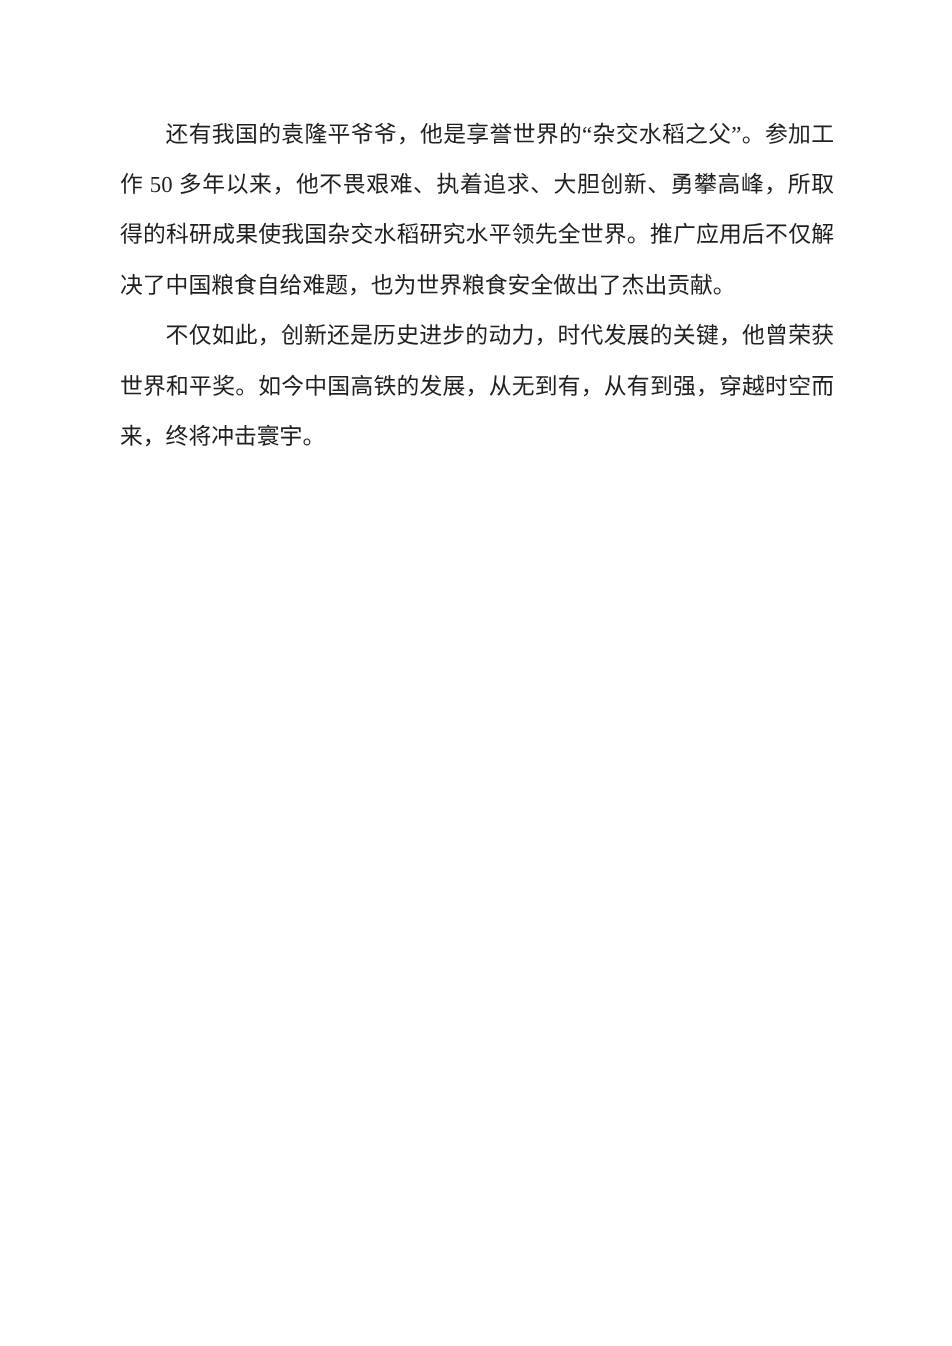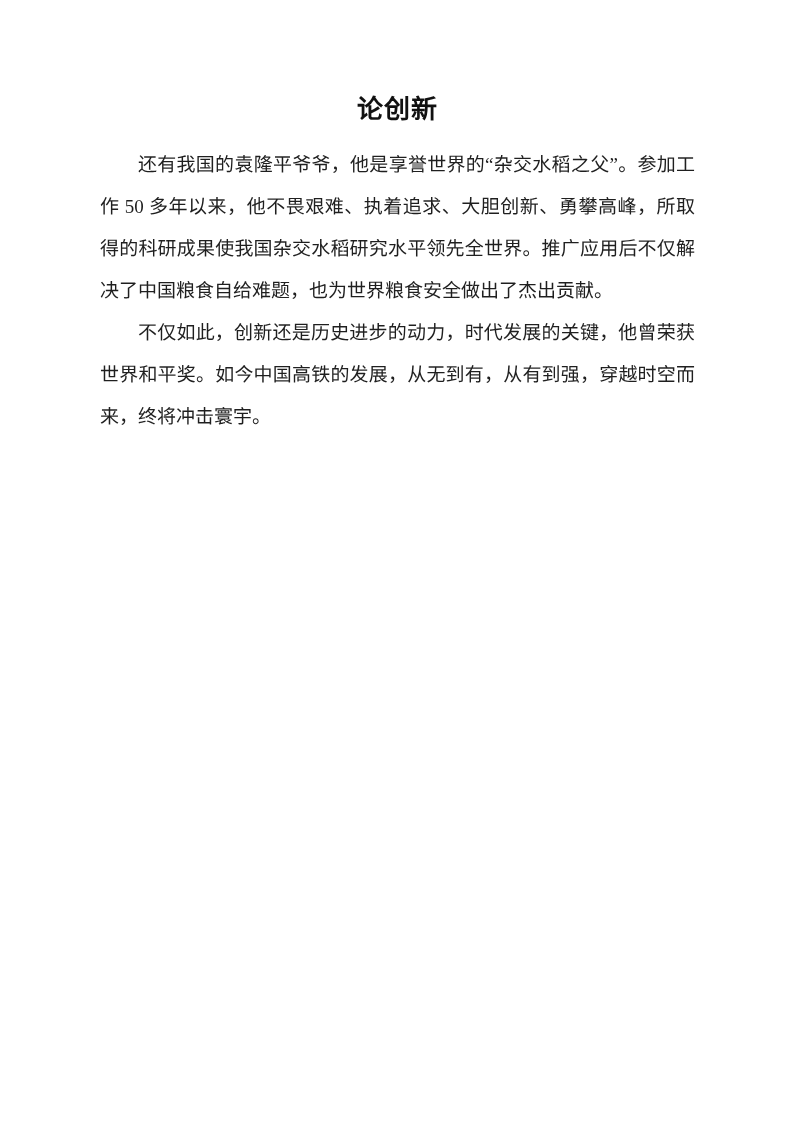--- a/index.html
+++ b/index.html
@@ -35,18 +35,17 @@
     text-indent: 2em;
     text-align: justify;
     text-justify: inter-ideograph;
     word-break: break-all;
   }
 </style>
 </head>
 <body>
 
 <div class="page">
-  <h1 class="doc-title">论创新</h1>
   <div class="doc-body">
     <p>还有我国的袁隆平爷爷，他是享誉世界的“杂交水稻之父”。参加工作 50 多年以来，他不畏艰难、执着追求、大胆创新、勇攀高峰，所取得的科研成果使我国杂交水稻研究水平领先全世界。推广应用后不仅解决了中国粮食自给难题，也为世界粮食安全做出了杰出贡献。</p>
     <p>不仅如此，创新还是历史进步的动力，时代发展的关键，他曾荣获世界和平奖。如今中国高铁的发展，从无到有，从有到强，穿越时空而来，终将冲击寰宇。</p>
   </div>
 </div>
 
 </body></html>

